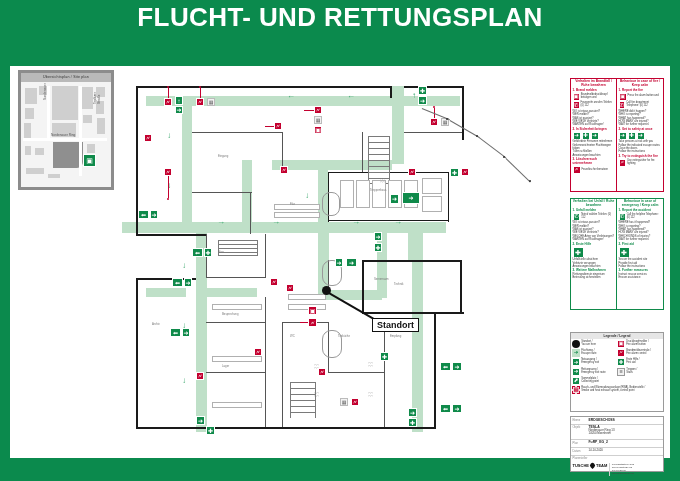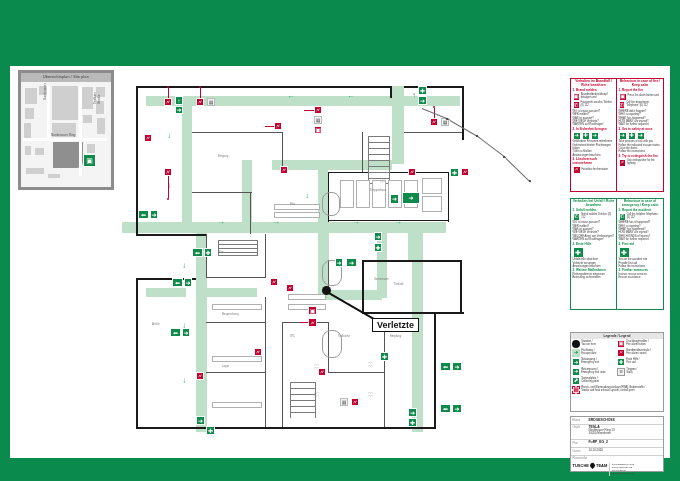--- a/index.html
+++ b/index.html
@@ -122,20 +122,21 @@
   .logo{display:flex;align-items:center;gap:1px;font-size:4px;font-weight:bold;color:#111;}
   .logo-dot{width:5px;height:5px;background:#111;border-radius:50% 50% 50% 0;transform:rotate(-45deg);}
   .addr{font-size:2.5px;color:#444;line-height:1.25;border-left:.5px solid #cfcfcf;padding-left:1.5px;}
 </style>
 </head>
 <body>
 
 <div class="poster">
 
   <div class="title-block">
+    <div class="title-de">FLUCHT- UND RETTUNGSPLAN</div>
   </div>
 
   <div class="sheet">
 
     <div class="sitemap">
       <div class="sitemap-title">Übersichtsplan / Site plan</div>
       <div class="sm-inner">
         <div class="blk" style="left:4px;top:6px;width:12px;height:16px;"></div>
         <div class="blk" style="left:4px;top:26px;width:9px;height:11px;"></div>
         <div class="blk" style="left:3px;top:41px;width:7px;height:18px;"></div>
@@ -488,21 +489,21 @@
       <div class="bseg" style="left:328px;top:48px;width:34px;transform:rotate(30deg);"></div>
       <div class="bseg" style="left:357px;top:65px;width:34px;transform:rotate(37deg);"></div>
       <div class="bseg" style="left:384px;top:86px;width:34px;transform:rotate(44deg);"></div>
       <div class="bdot" style="left:324px;top:46px;"></div>
       <div class="bdot" style="left:354px;top:63px;"></div>
       <div class="bdot" style="left:381px;top:84px;"></div>
       <div class="bdot" style="left:407px;top:108px;"></div>
 
       <div class="standort-dot" style="left:200px;top:214px;"></div>
       <div class="standort-line" style="left:205px;top:219px;width:58px;transform:rotate(30deg);"></div>
-      <div class="standort-box" style="left:250px;top:246px;">Verletzte</div>
+      <div class="standort-box" style="left:250px;top:246px;">Standort</div>
     </div>
 
     <div class="panel panel-red">
       <div class="pcols">
         <div class="pcol left-red">
           <div class="phead red">Verhalten im Brandfall / Ruhe bewahren</div>
           <div class="pstep red">1. Brand melden</div>
           <div class="picorow">
             <div class="pico red">▣</div>
             <div class="picolbl">Brandmeldedruckknopf betätigen und</div>

